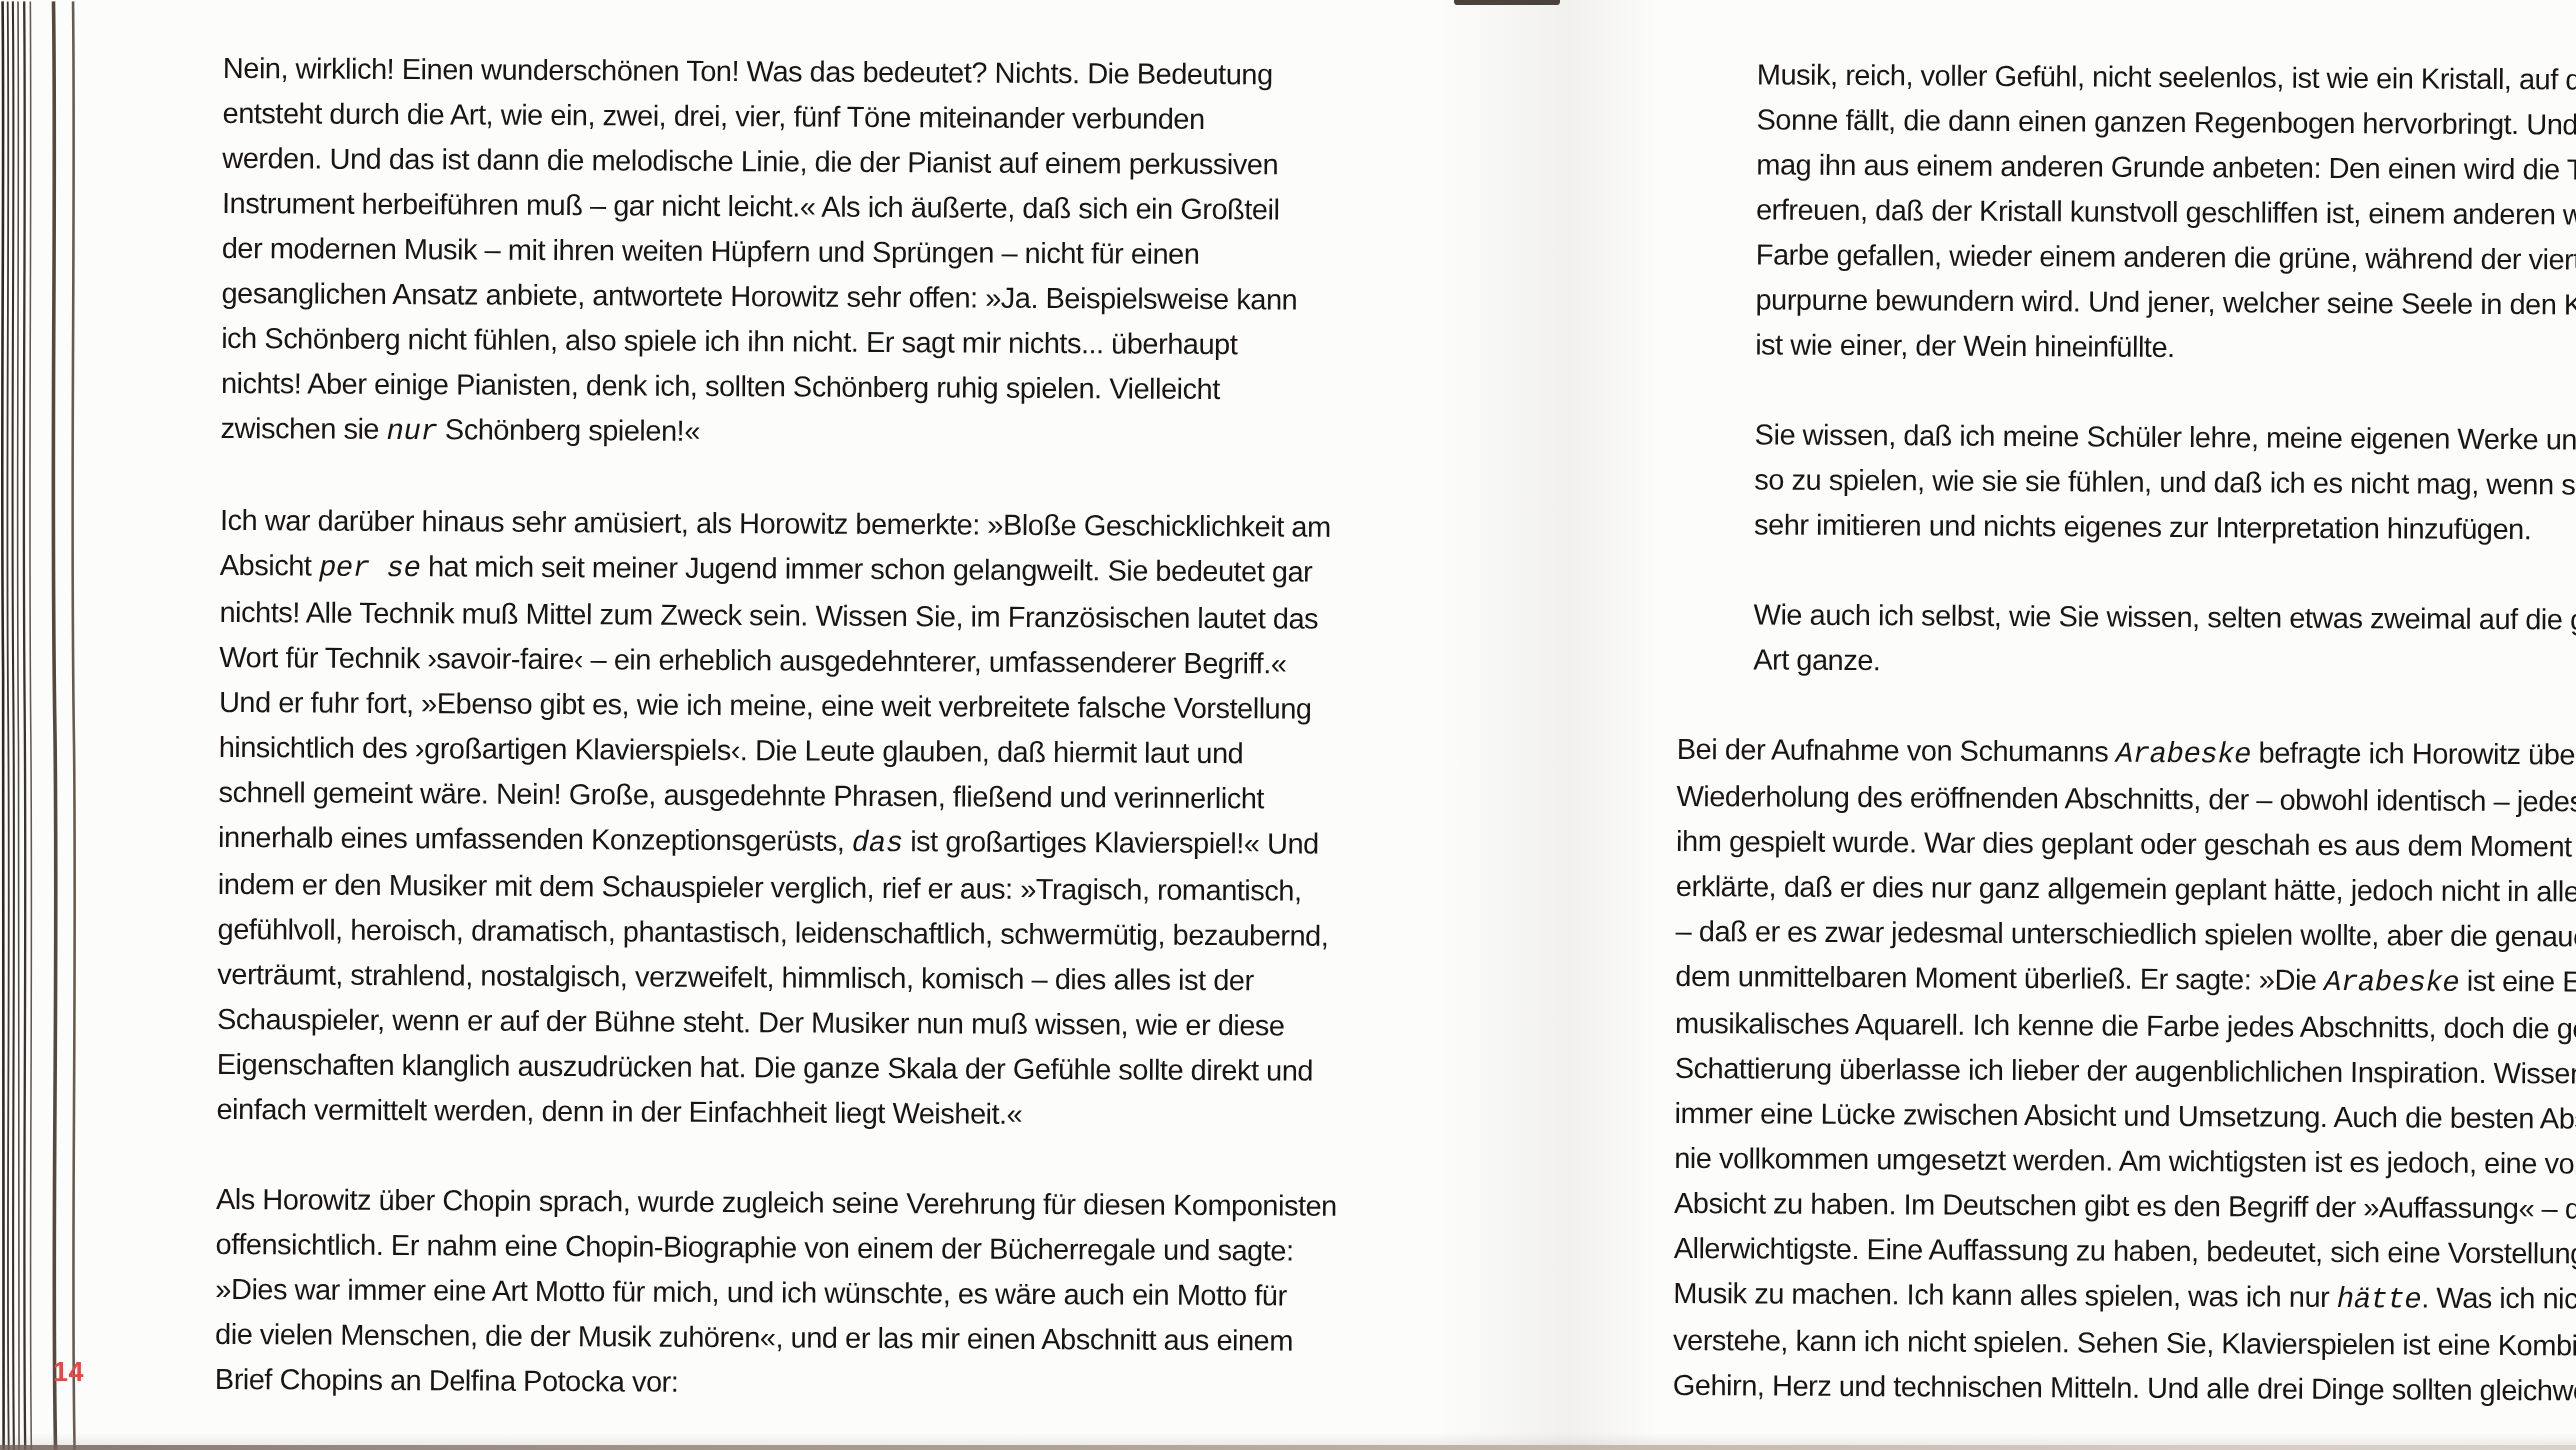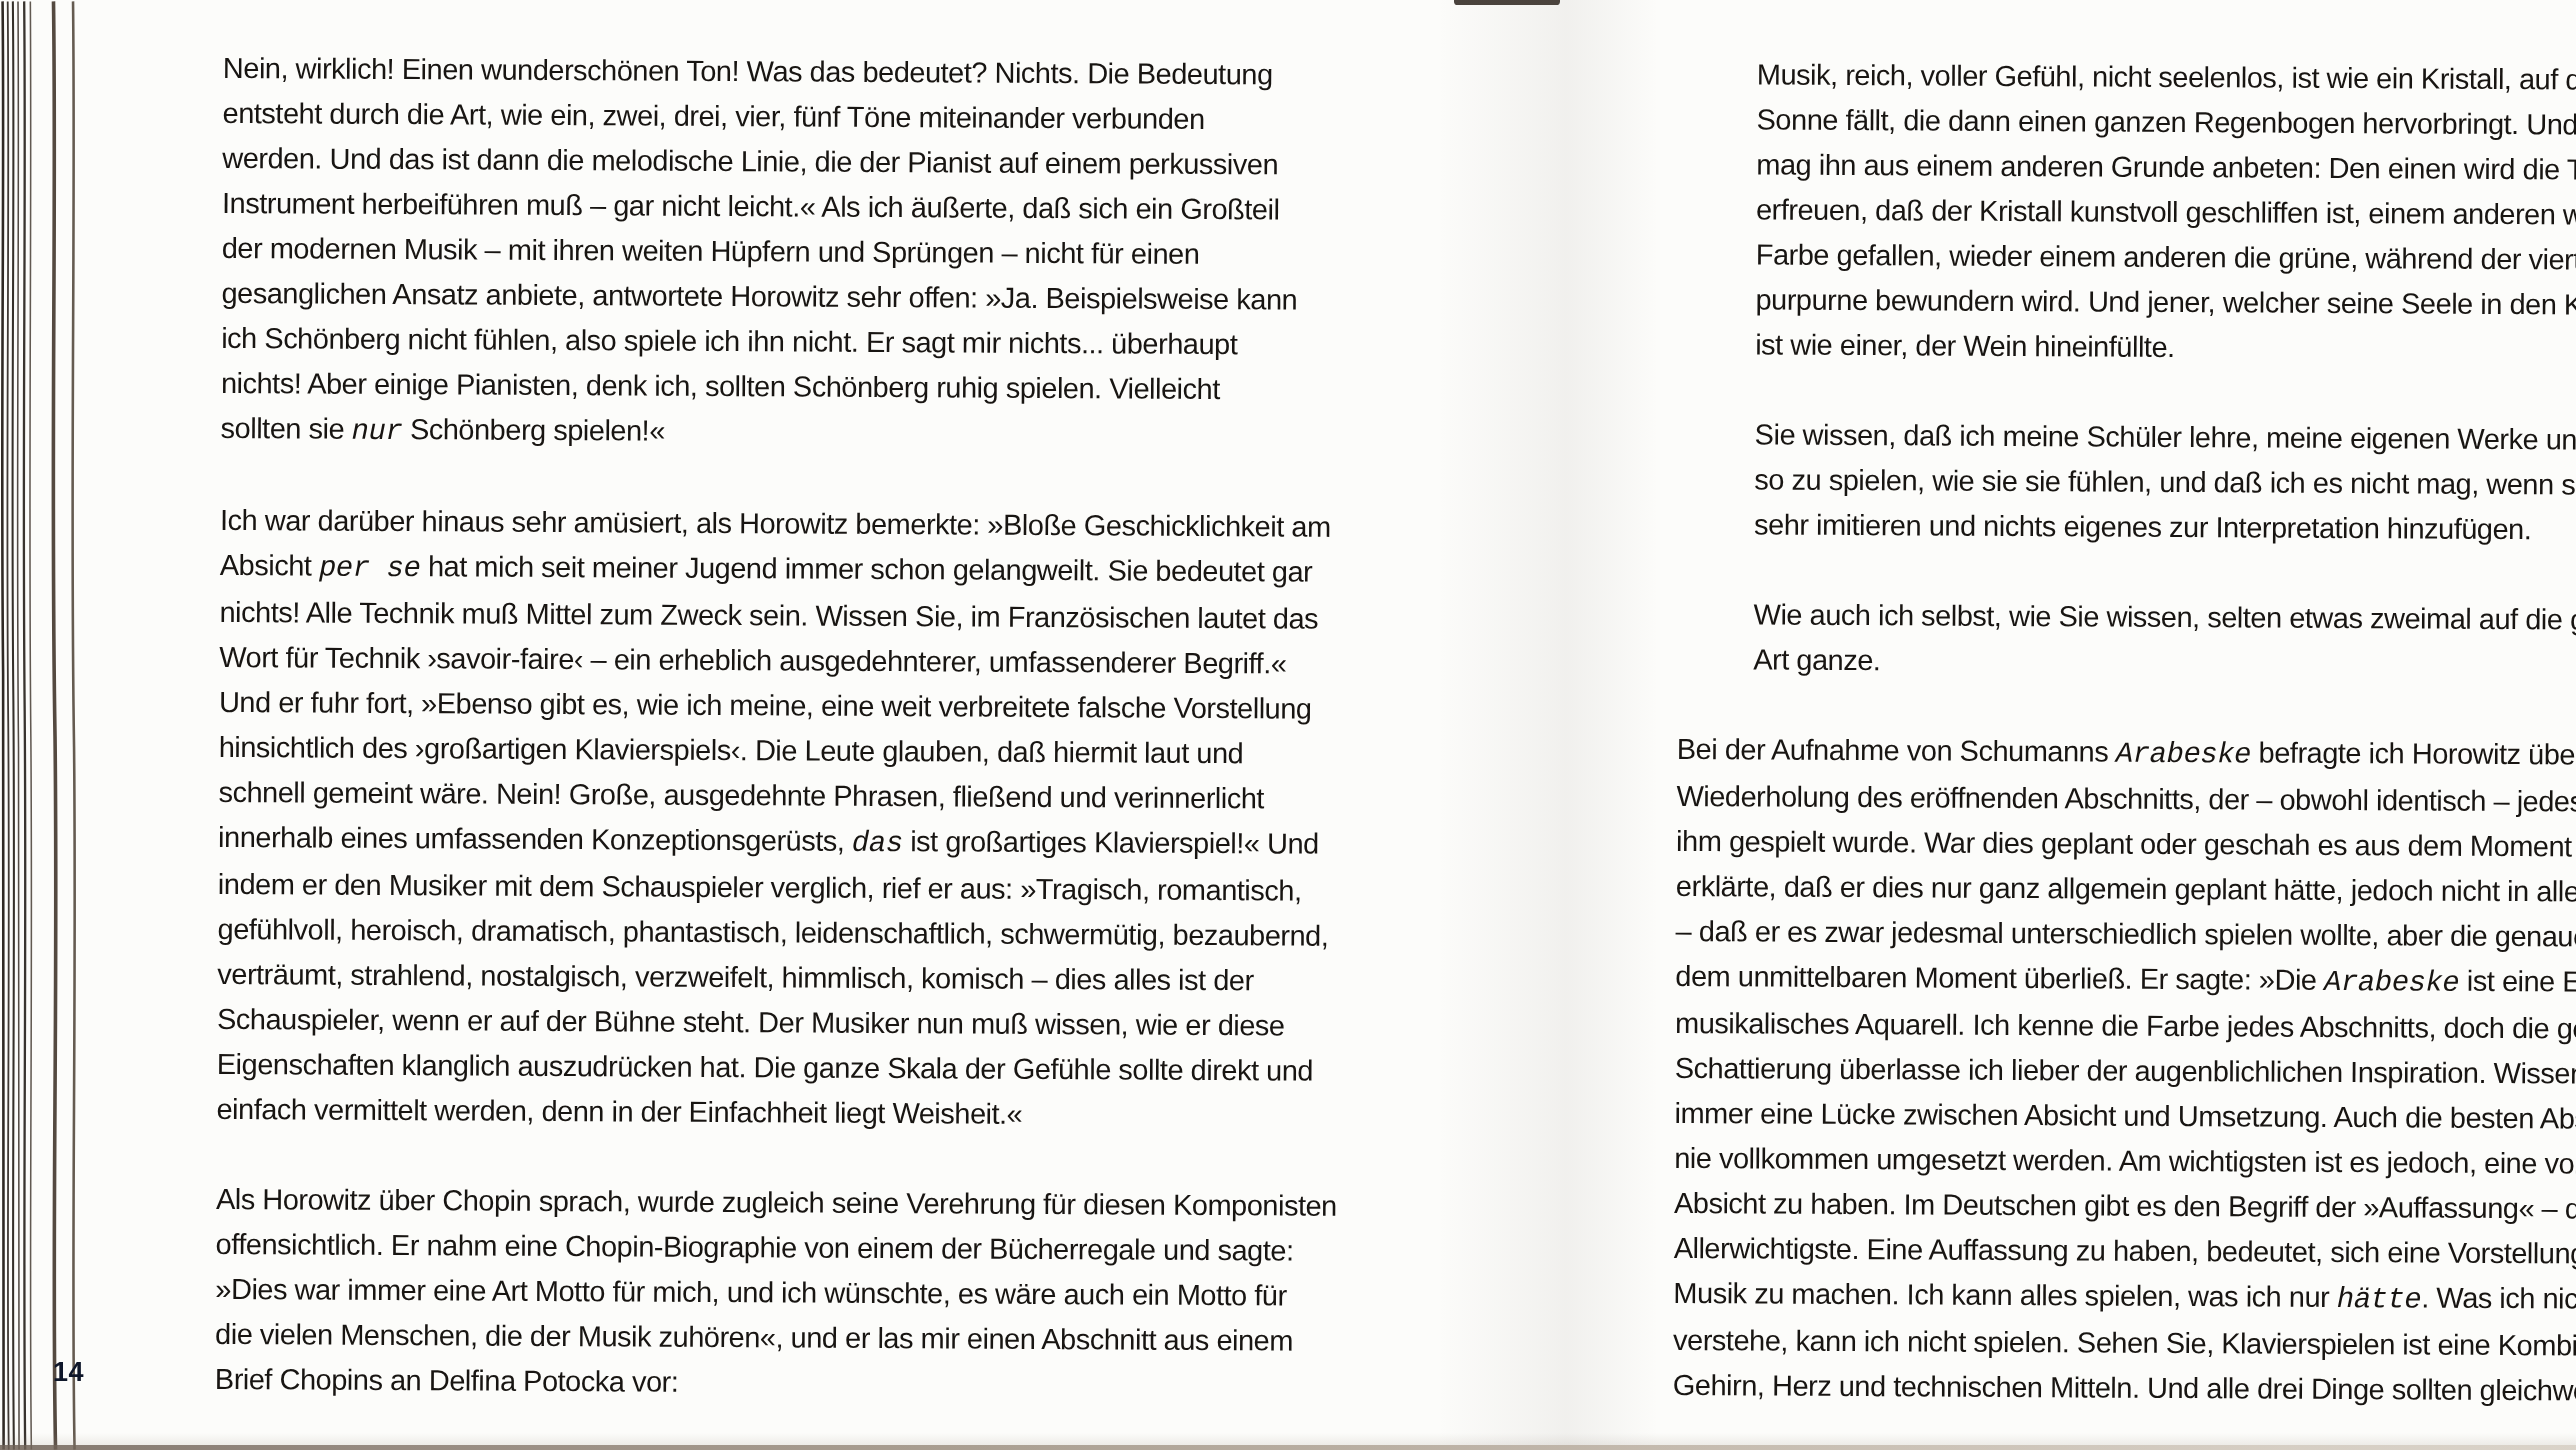--- a/index.html
+++ b/index.html
@@ -41,21 +41,21 @@
     white-space:nowrap;transform:rotate(.35deg);transform-origin:0 0;
   }
   .page-text.left{left:223px;top:46px;width:1208px;line-height:45px;}
   .page-text.right{left:1681px;top:52px;width:1211px;line-height:45px;}
   .left  .para + .para{margin-top:45px;}
   .right .para + .para{margin-top:45px;}
   .para.quote{margin-left:76px;}
   .it{font-style:italic;font-family:Liberation Mono, monospace;}
 
   .pagenum{
-    position:absolute;font-weight:bold;font-size:27px;color:#0f172a;letter-spacing:0.5px;
+    position:absolute;font-weight:bold;font-size:27px;color:#ef4444;letter-spacing:0.5px;
   }
   .pagenum.left{left:53px;top:1357px;}
 </style>
 </head>
 <body>
 
 <div class="spread">
 
   <svg class="edge-svg" width="90" height="1451" viewBox="0 0 175 2816" aria-hidden="true">
     <path d="M5 0 C 9 350, 1 800, 6 1300 C 10 1800, 2 2300, 7 2816" stroke="#241e18" stroke-width="5" fill="none" opacity=".95"></path>
@@ -74,21 +74,21 @@
   <div class="page-text left" id="left-page">
       <div class="para bodytext">
         <div class="line"><span>Nein, wirklich! Einen wunderschönen Ton! Was das bedeutet? Nichts. Die Bedeutung</span></div>
         <div class="line"><span>entsteht durch die Art, wie ein, zwei, drei, vier, fünf Töne miteinander verbunden</span></div>
         <div class="line"><span>werden. Und das ist dann die melodische Linie, die der Pianist auf einem perkussiven</span></div>
         <div class="line"><span>Instrument herbeiführen muß – gar nicht leicht.« Als ich äußerte, daß sich ein Großteil</span></div>
         <div class="line"><span>der modernen Musik – mit ihren weiten Hüpfern und Sprüngen – nicht für einen</span></div>
         <div class="line"><span>gesanglichen Ansatz anbiete, antwortete Horowitz sehr offen: »Ja. Beispielsweise kann</span></div>
         <div class="line"><span>ich Schönberg nicht fühlen, also spiele ich ihn nicht. Er sagt mir nichts... überhaupt</span></div>
         <div class="line"><span>nichts! Aber einige Pianisten, denk ich, sollten Schönberg ruhig spielen. Vielleicht</span></div>
-        <div class="line"><span>sollten sie </span><span class="it">nur</span><span> Schönberg spielen!«</span></div>
+        <div class="line"><span>zwischen sie </span><span class="it">nur</span><span> Schönberg spielen!«</span></div>
       </div>
       <div class="para bodytext">
         <div class="line"><span>Ich war darüber hinaus sehr amüsiert, als Horowitz bemerkte: »Bloße Geschicklichkeit am</span></div>
         <div class="line"><span>Absicht </span><span class="it">per se</span><span> hat mich seit meiner Jugend immer schon gelangweilt. Sie bedeutet gar</span></div>
         <div class="line"><span>nichts! Alle Technik muß Mittel zum Zweck sein. Wissen Sie, im Französischen lautet das</span></div>
         <div class="line"><span>Wort für Technik ›savoir-faire‹ – ein erheblich ausgedehnterer, umfassenderer Begriff.«</span></div>
         <div class="line"><span>Und er fuhr fort, »Ebenso gibt es, wie ich meine, eine weit verbreitete falsche Vorstellung</span></div>
         <div class="line"><span>hinsichtlich des ›großartigen Klavierspiels‹. Die Leute glauben, daß hiermit laut und</span></div>
         <div class="line"><span>schnell gemeint wäre. Nein! Große, ausgedehnte Phrasen, fließend und verinnerlicht</span></div>
         <div class="line"><span>innerhalb eines umfassenden Konzeptionsgerüsts, </span><span class="it">das</span><span> ist großartiges Klavierspiel!« Und</span></div>

